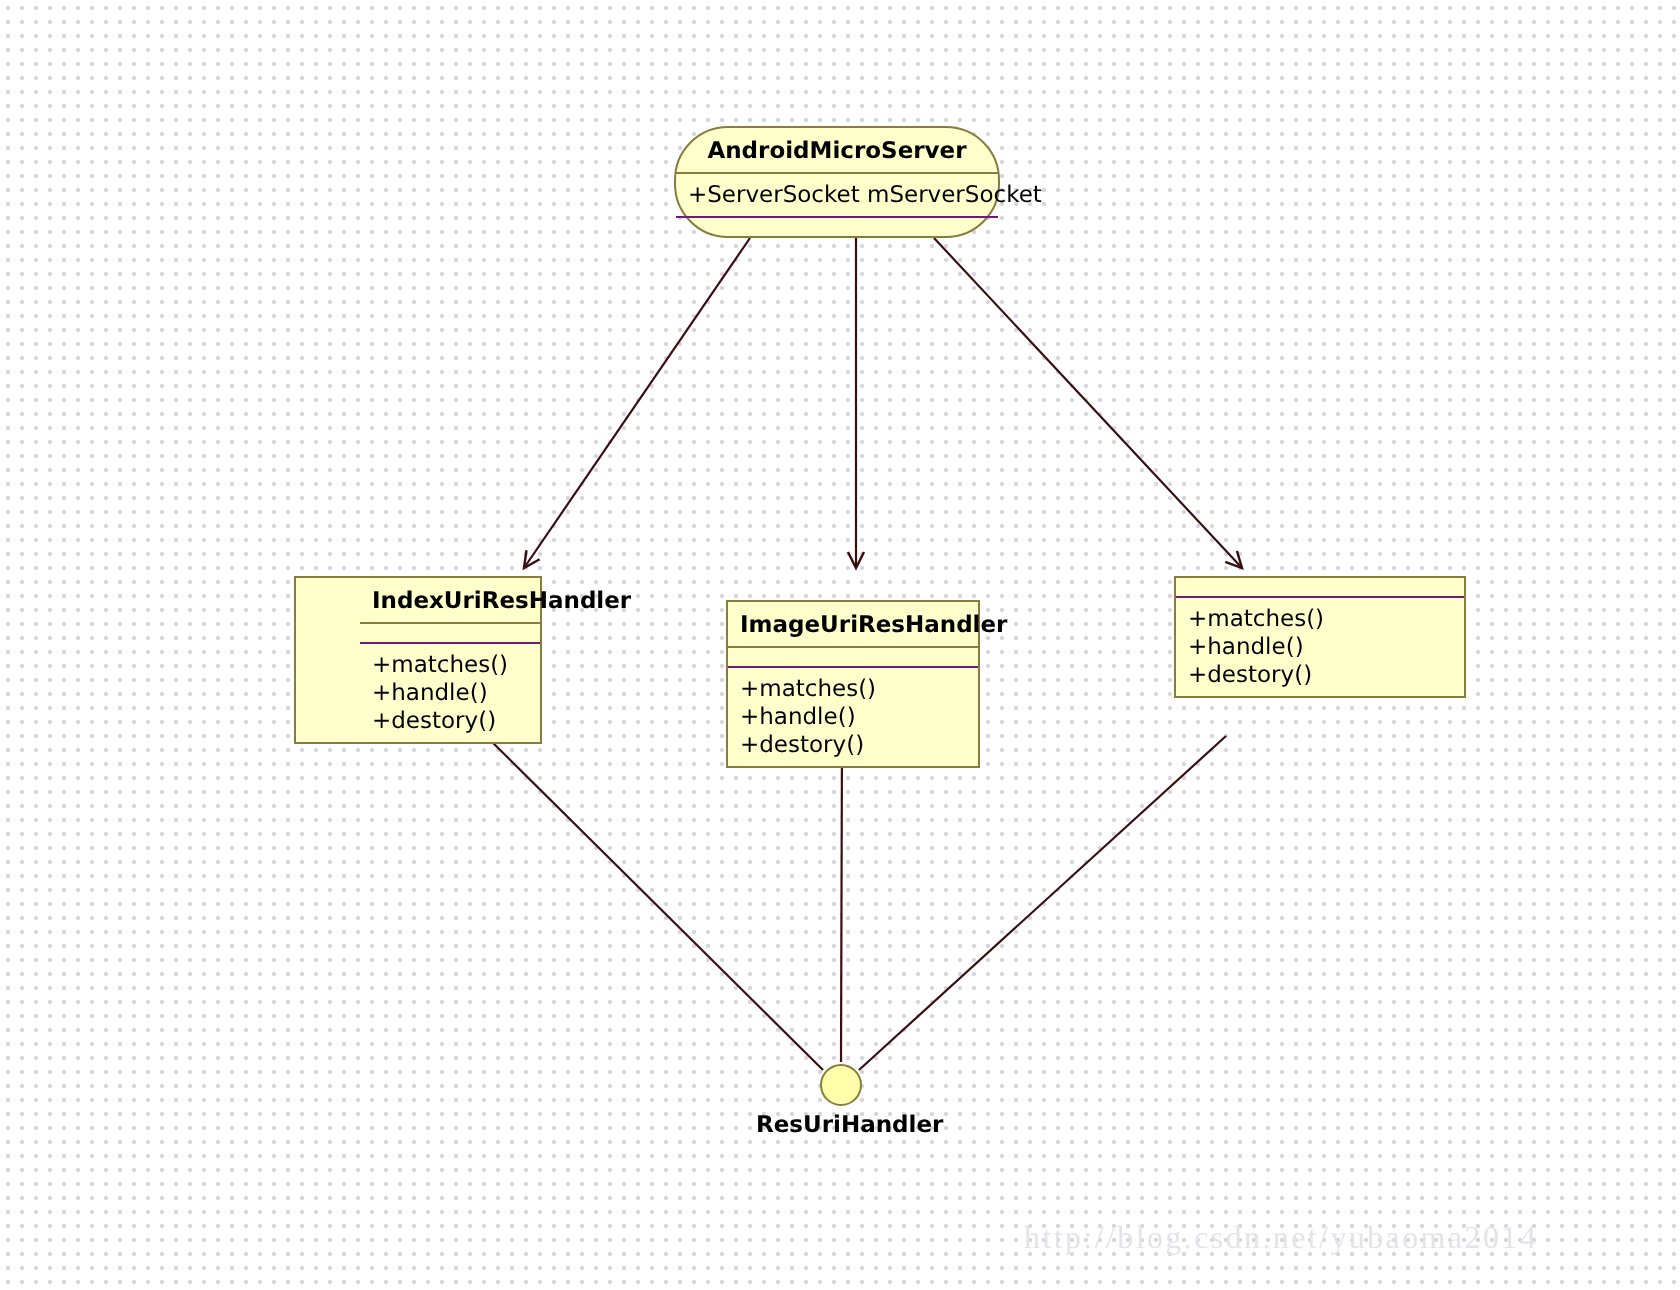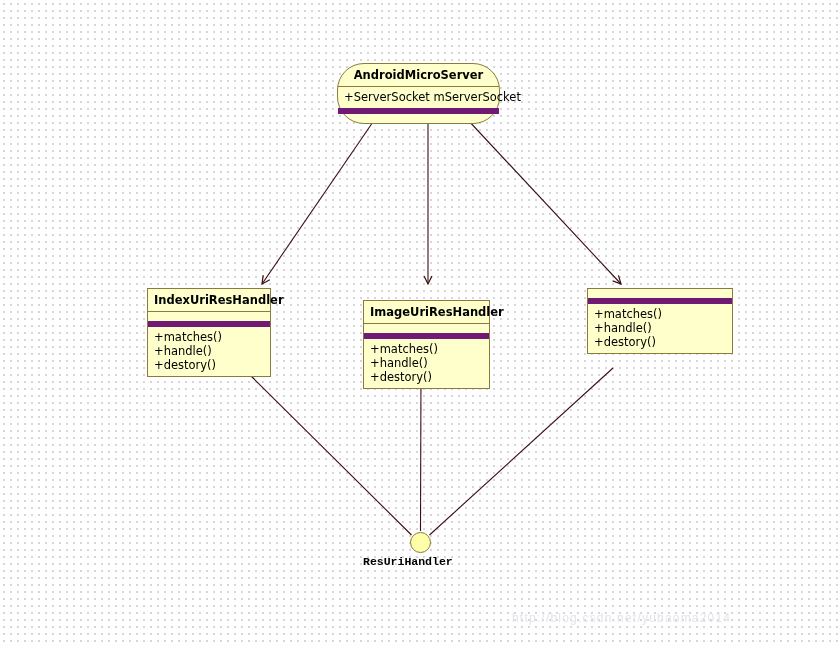--- a/index.html
+++ b/index.html
@@ -48,21 +48,21 @@
     white-space: nowrap;
   }
   .uml-compartment {
     padding: 3px 6px 4px 6px;
     font-size: 11.5px;
     line-height: 14px;
     color: #000000;
     white-space: nowrap;
   }
   .uml-compartment.bordered {
-    border-bottom: 6px solid #701a75;
+    border-bottom: 1px solid #701a75;
   }
   .uml-compartment.empty {
     min-height: 9px;
     padding: 0;
   }
   .uml-compartment .member {
     display: block;
   }
   .lollipop {
     position: absolute;
@@ -79,22 +79,22 @@
     z-index: 3;
     font-size: 11.5px;
     font-weight: bold;
     color: #000000;
     white-space: nowrap;
     text-align: center;
   }
   .watermark {
     position: absolute;
     z-index: 2;
-    font-family: Liberation Sans, sans-serif;
-    font-size: 12px;
+    font-family: Liberation Serif, serif;
+    font-size: 16px;
     letter-spacing: 1.2px;
     color: #e3e3ea;
     white-space: nowrap;
     user-select: none;
   }
 </style>
 </head>
 <body>
 
 <div id="canvas">
@@ -116,21 +116,21 @@
   </svg>
 
   <div class="uml-class" style="left:337px; top:63px; width:163px;border-radius:27px;">
     <div class="uml-name">AndroidMicroServer</div>
     <div class="uml-compartment bordered">
       <span class="member">+ServerSocket mServerSocket</span>
     </div>
     <div class="uml-compartment empty"></div>
   </div>
 
-  <div class="uml-class" style="left:147px; top:288px; width:124px;">
+  <div class="uml-class" style="left:147px; top:288px; width:124px;padding-left:32px;">
     <div class="uml-name">IndexUriResHandler</div>
     <div class="uml-compartment empty bordered"></div>
     <div class="uml-compartment">
       <span class="member">+matches()</span>
       <span class="member">+handle()</span>
       <span class="member">+destory()</span>
     </div>
   </div>
 
   <div class="uml-class" style="left:363px; top:300px; width:127px;">
@@ -146,17 +146,17 @@
   <div class="uml-class" style="left:587px; top:288px; width:146px;">
     <div class="uml-compartment empty bordered"></div>
     <div class="uml-compartment">
       <span class="member">+matches()</span>
       <span class="member">+handle()</span>
       <span class="member">+destory()</span>
     </div>
   </div>
 
   <div class="lollipop" style="left:409.5px; top:531.5px;"></div>
-  <div class="lollipop-label" style="left:363px; top:555px;font-family:Liberation Mono, monospace;">ResUriHandler</div>
+  <div class="lollipop-label" style="left:378px; top:555px;">ResUriHandler</div>
 
   <div class="watermark" style="left:512px; top:611px;">http://blog.csdn.net/yubaoma2014</div>
 
 </div>
 
 </body></html>

